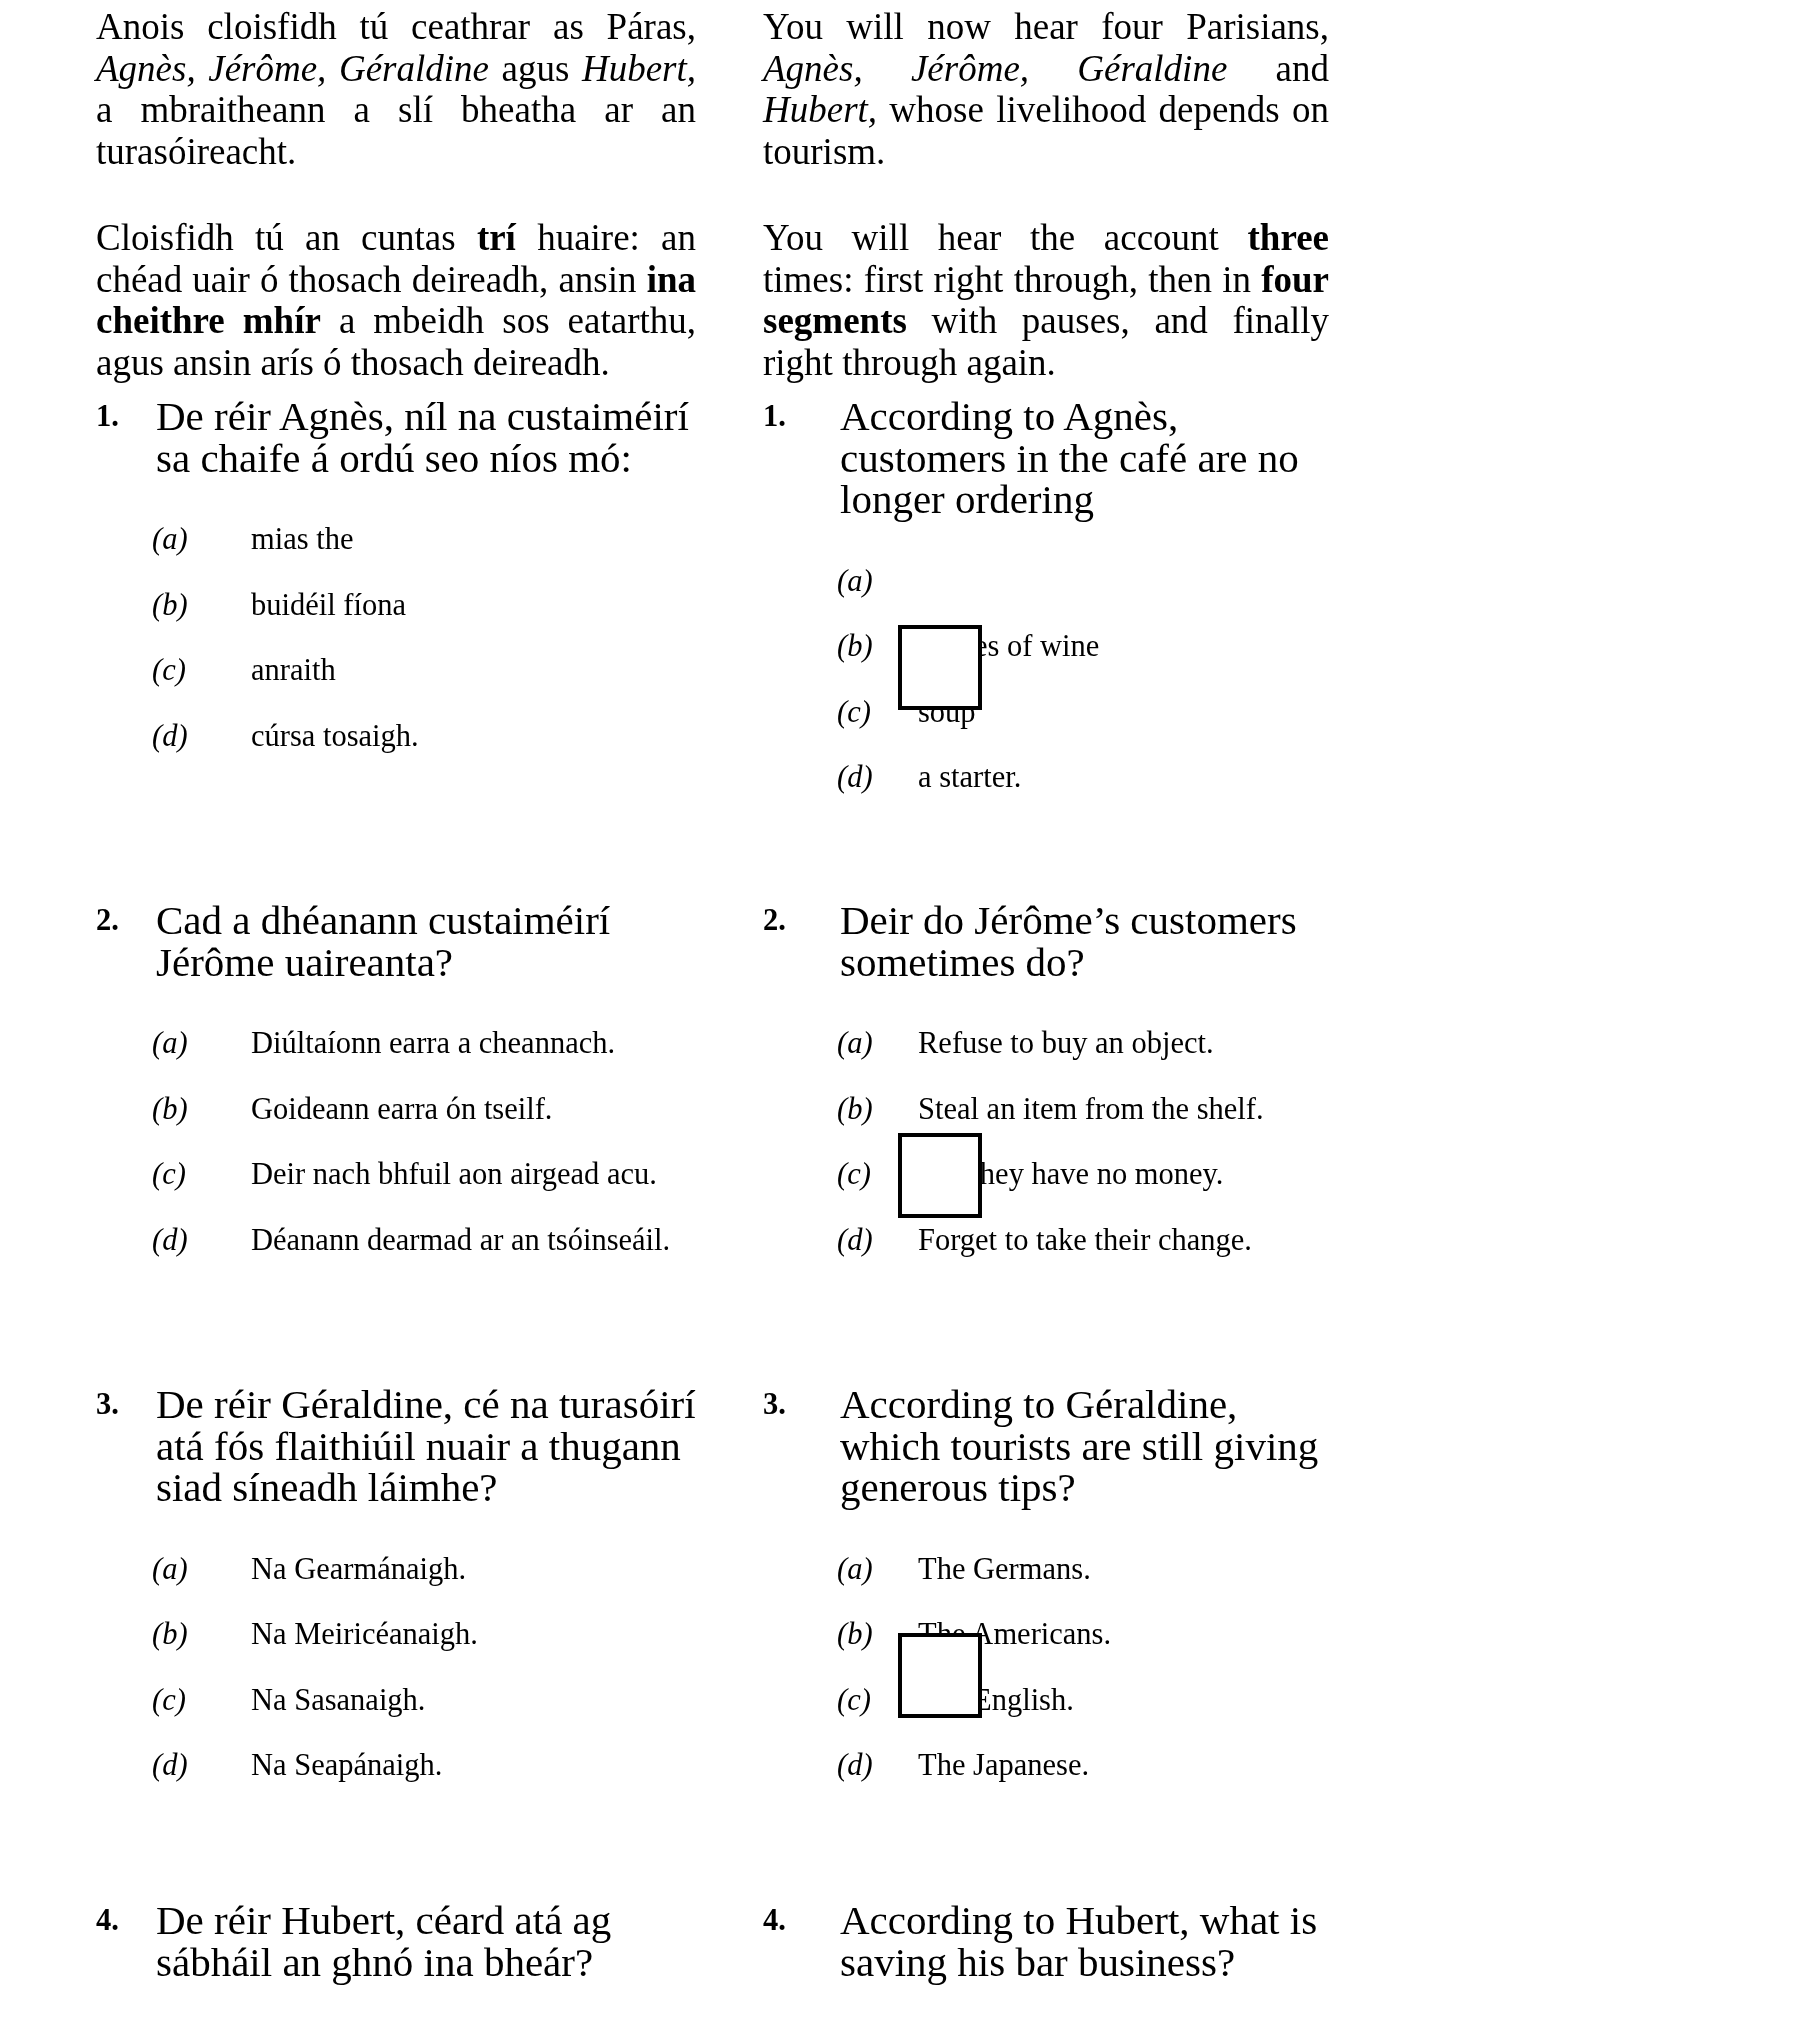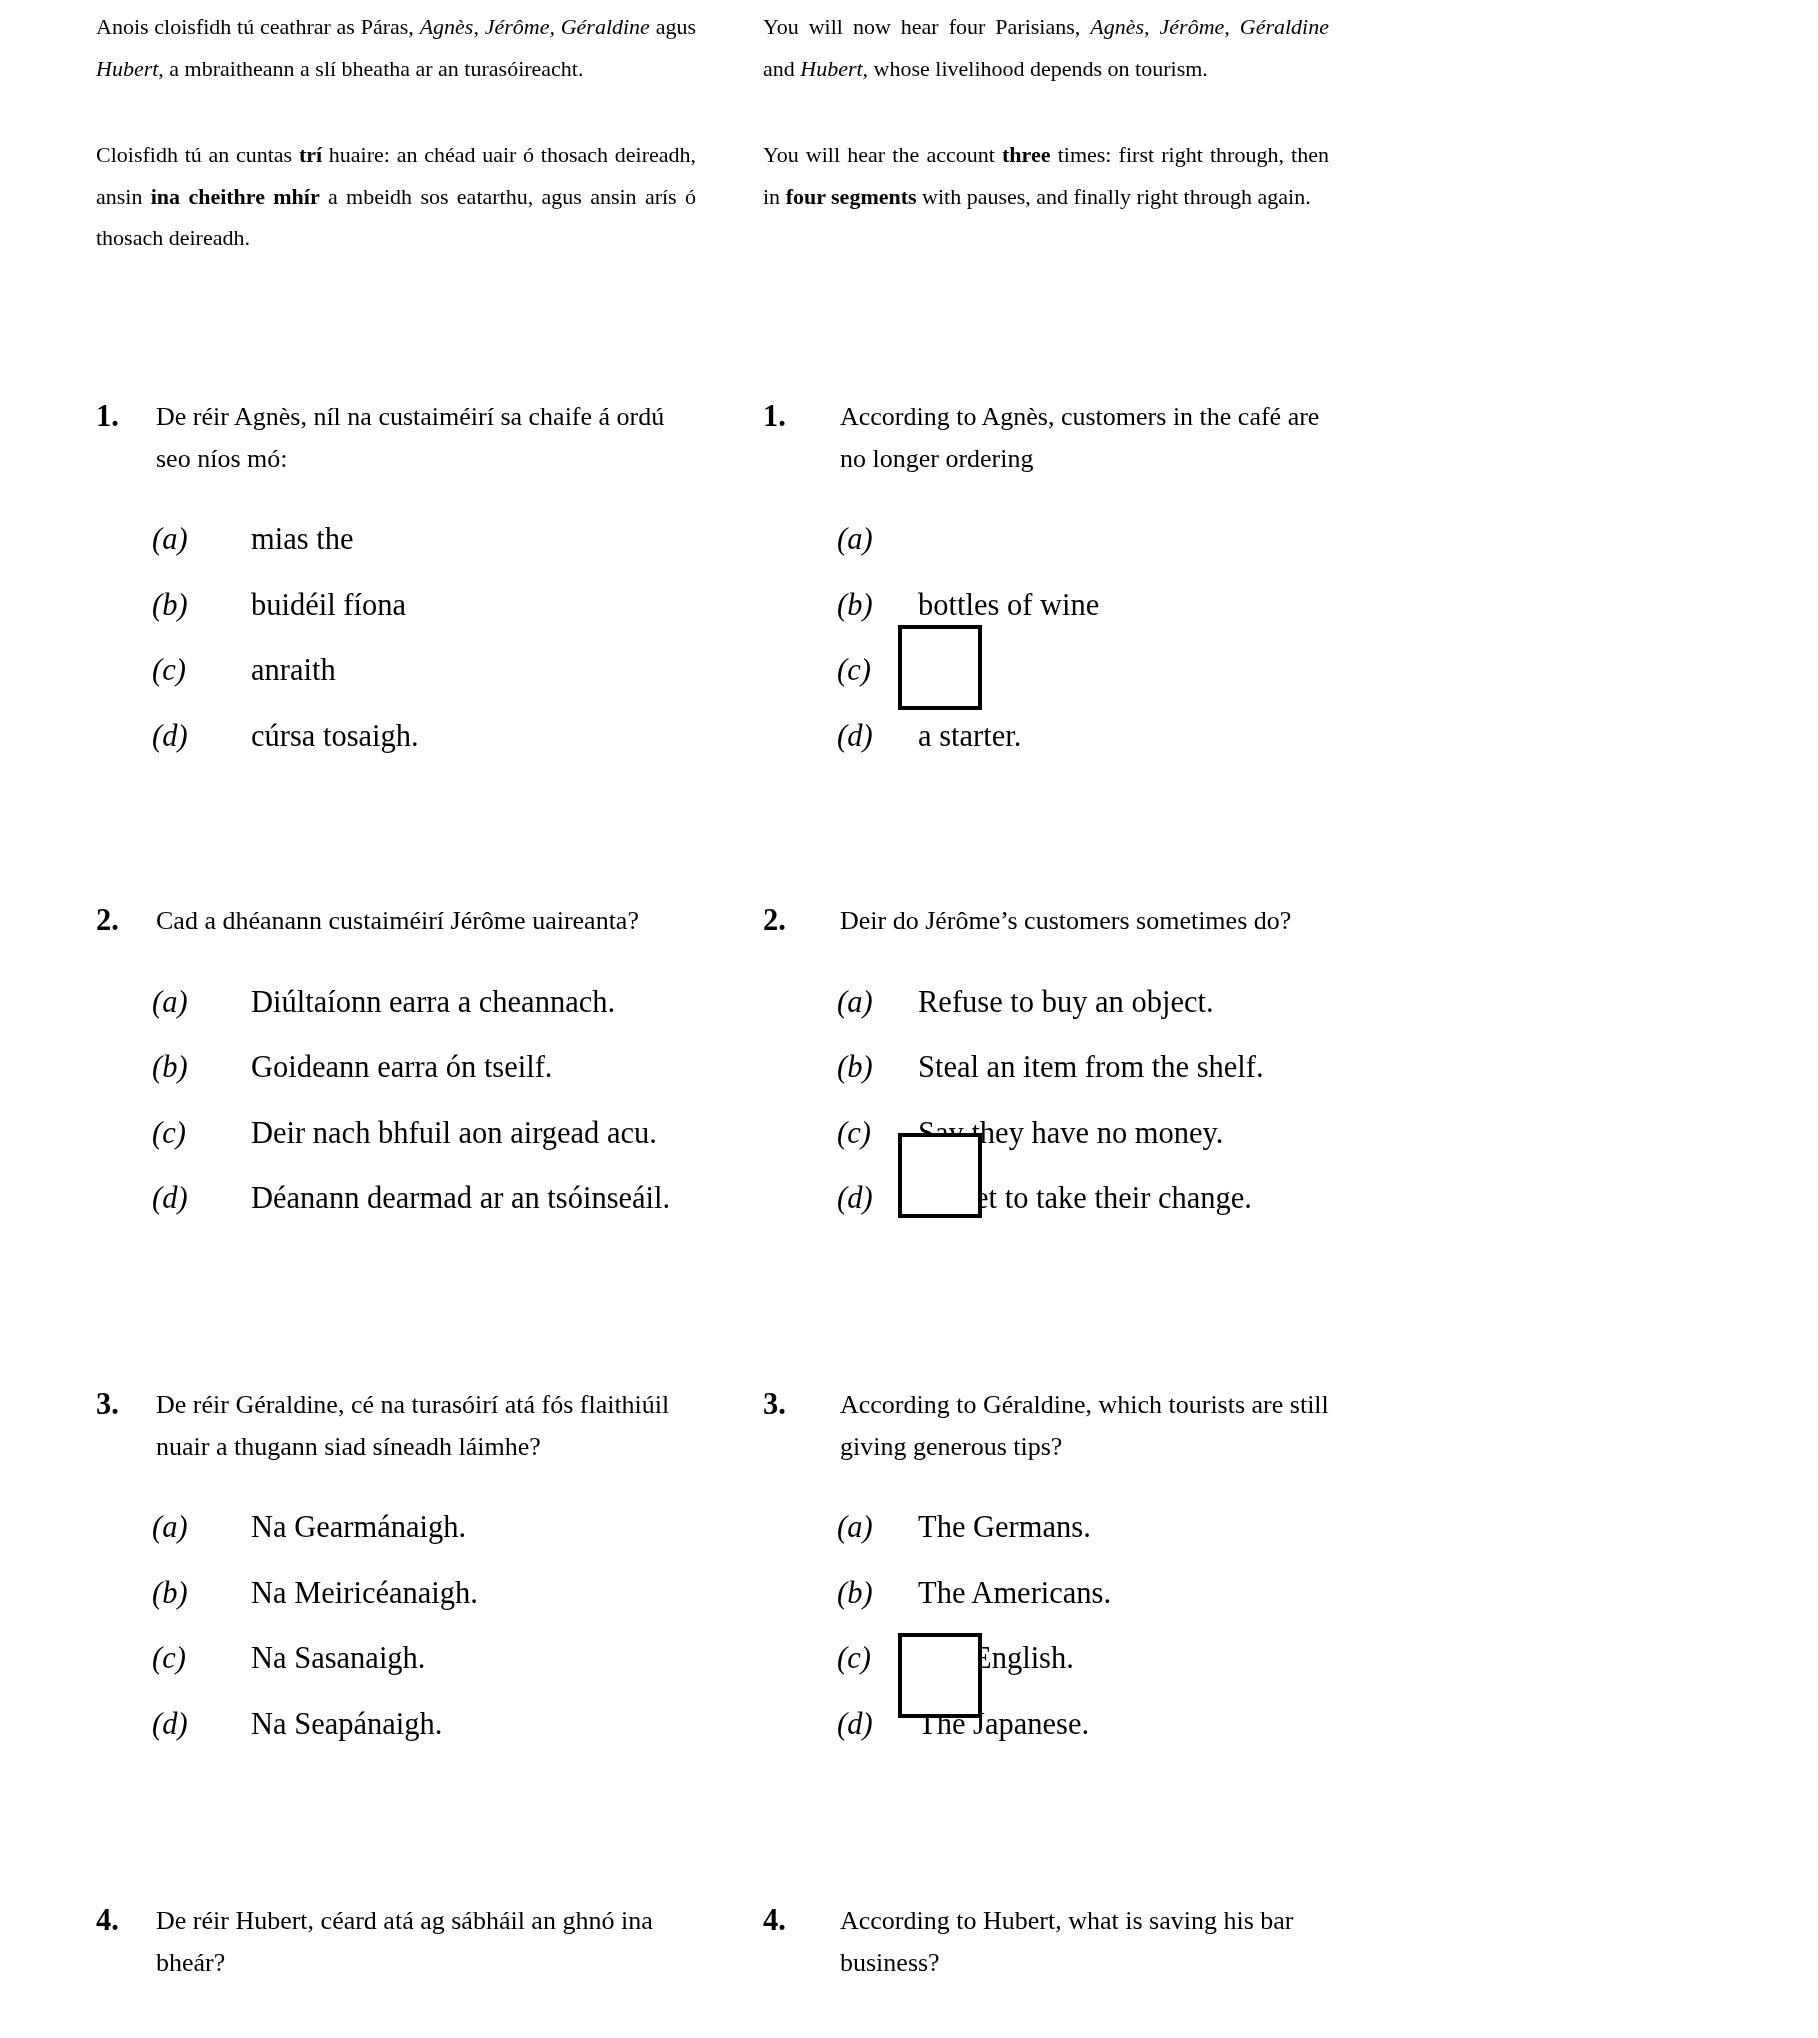--- a/index.html
+++ b/index.html
@@ -37,21 +37,21 @@
     left: 96px;
     width: 600px;
   }
   .col-en {
     left: 763px;
     width: 566px;
   }
 
   
   .intro {
-    font-size: 22px;
+    font-size: 37px;
     line-height: 41.5px;
     text-align: justify;
     text-justify: inter-word;
     margin: 0;
   }
   .intro-1 { margin-top: 6px; }
   .intro-2 { margin-top: 45px; }
   .intro em { font-style: italic; }
   .intro strong { font-weight: bold; }
 
@@ -65,21 +65,21 @@
     display: flex;
     align-items: flex-start;
   }
   .q-num {
     font-size: 30.5px;
     line-height: 41.5px;
     font-weight: bold;
     flex: 0 0 auto;
   }
   .q-text {
-    font-size: 26px;
+    font-size: 41px;
     line-height: 41.5px;
     flex: 1 1 auto;
   }
 
   
   .col-ga .q-num  { width: 60px; }
   .col-ga .q-text { width: 540px; }
   .col-ga .opt-row { padding-left: 56px; }
   .col-ga .opt-label { width: 99px; }
 

